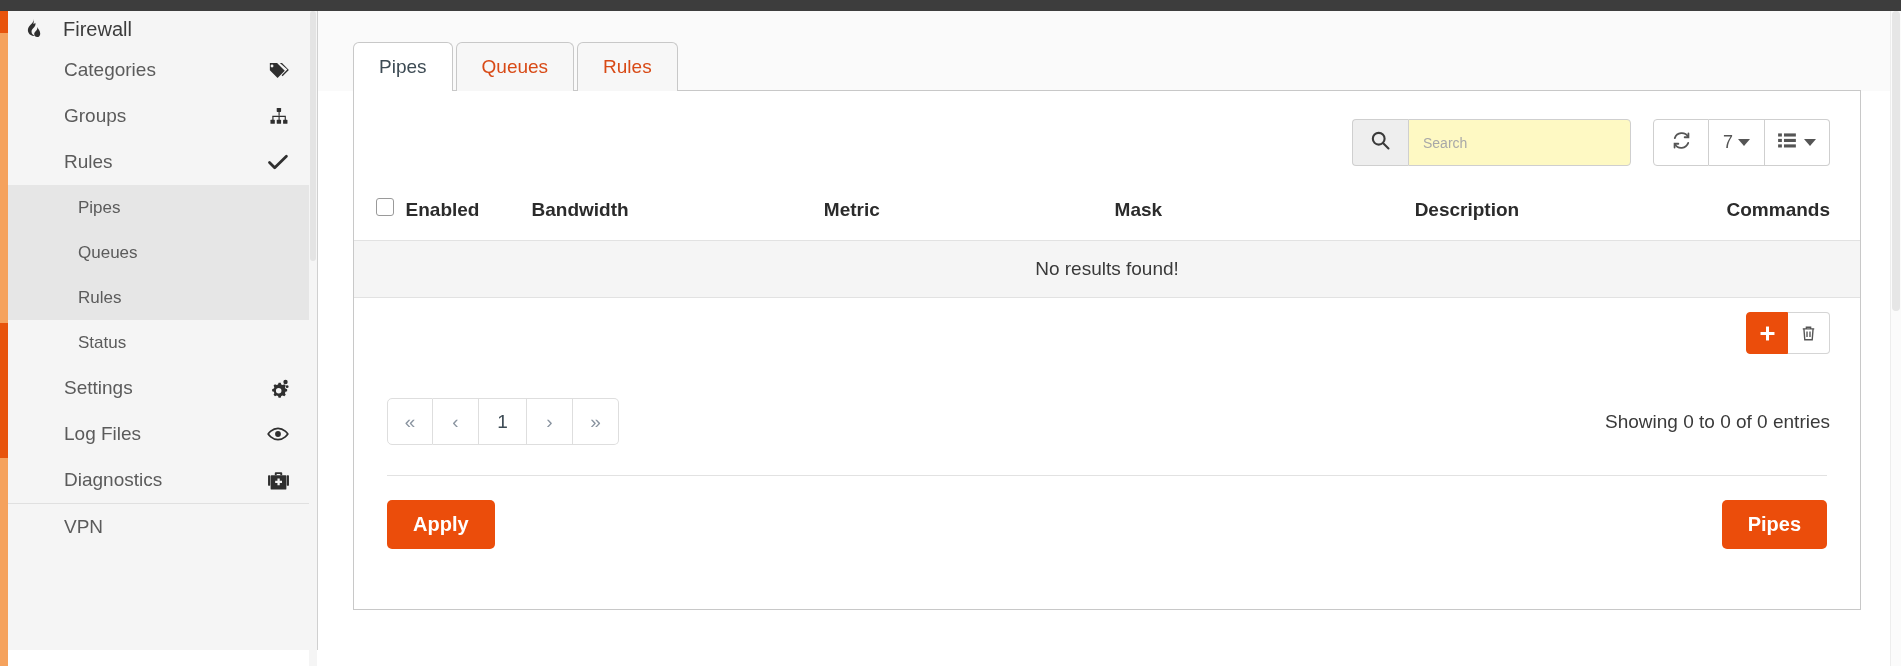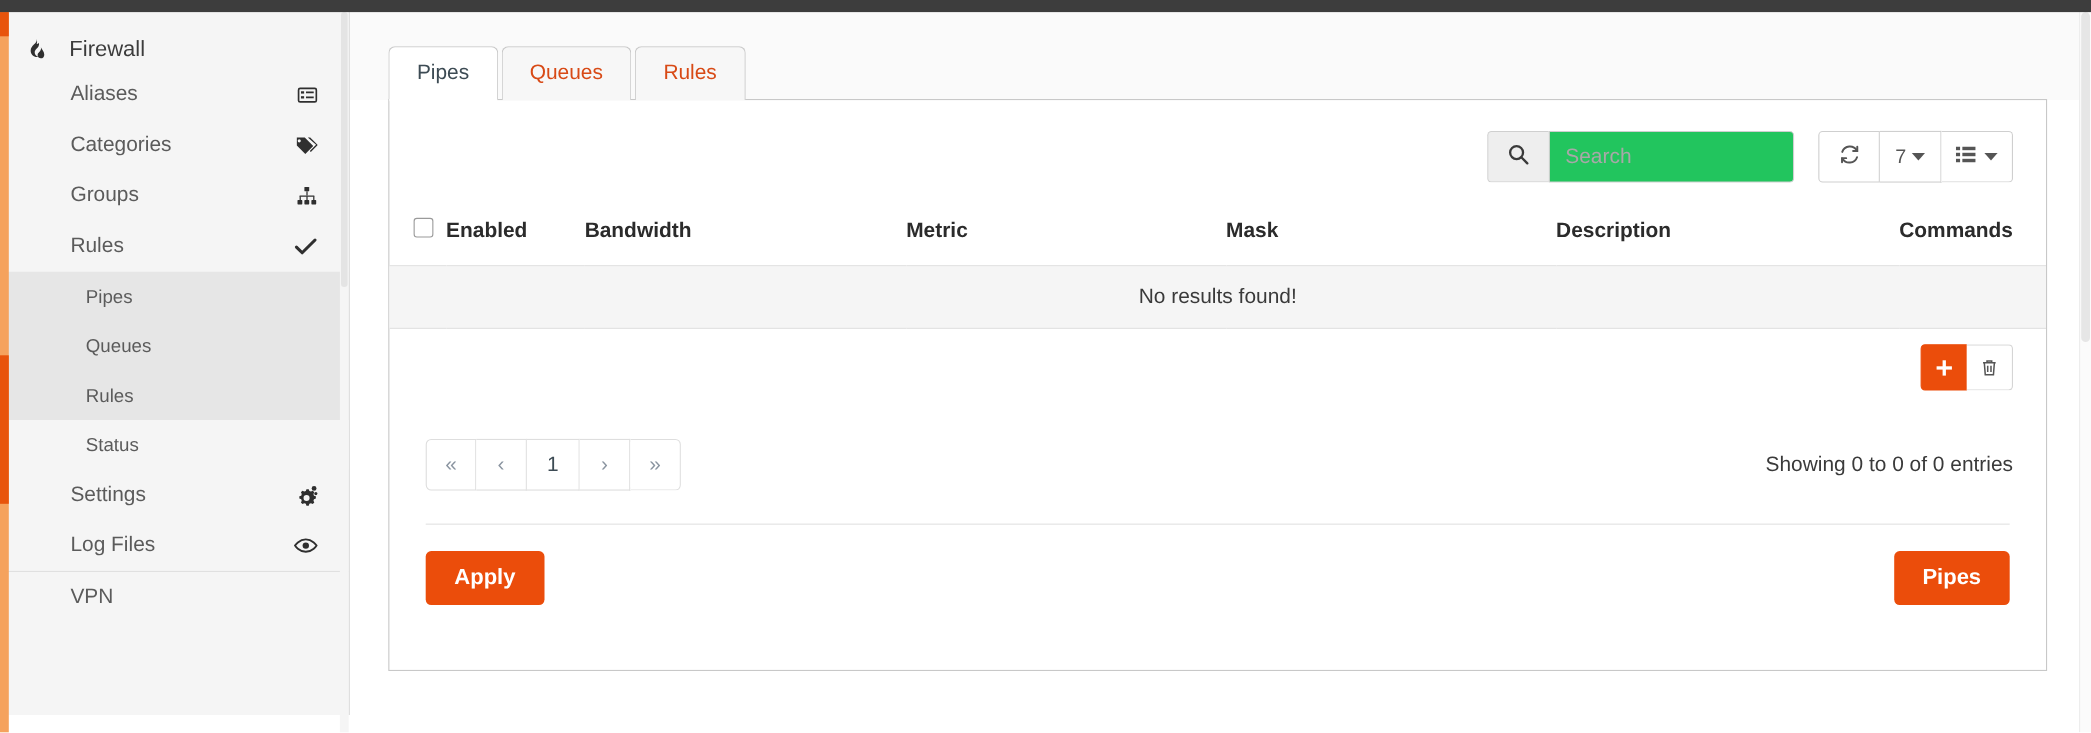--- a/index.html
+++ b/index.html
@@ -16,21 +16,21 @@
     position: absolute; top: 0; left: 0; width: 1901px; height: 11px;
     background: #3d3d3d; z-index: 40;
   }
 
   
   .sidebar {
     width: 318px; flex: 0 0 318px; height: 650px;
     background: #f5f5f5;
     border-right: 1px solid #d0d0d0;
     position: relative;
-    padding-top: 27px;
+    padding-top: 11px;
   }
   .sb-accent {
     position: absolute; left: 0; top: 11px; width: 8px; height: 655px;
     background: #f5a25d;
   }
   .sb-accent-dark {
     position: absolute; left: 0; top: 11px; width: 8px; height: 22px;
     background: #e8540c;
   }
   .sb-accent-active {
@@ -108,21 +108,21 @@
     padding: 28px 30px 0 0; gap: 22px;
   }
   .search-group { display: flex; height: 47px; }
   .search-btn {
     width: 56px; border: 1px solid #cfcfcf; border-right: none;
     border-radius: 4px 0 0 4px; background: #eeeeee;
     display: flex; align-items: center; justify-content: center; cursor: pointer;
   }
   .search-input {
     width: 223px; border: 1px solid #cfcfcf; border-radius: 0 4px 4px 0;
-    padding: 0 14px; font-size: 19px; color: #555; background: #22c55e;
+    padding: 0 14px; font-size: 14px; color: #555; background: #fef9c3;
     font-family: "Liberation Sans", sans-serif; outline: none;
   }
   .search-input::placeholder { color: #a8a8a8; }
 
   .btn-group { display: flex; height: 47px; }
   .tb-btn {
     min-width: 56px; padding: 0 13px;
     border: 1px solid #cfcfcf; background: #fff; cursor: pointer;
     display: flex; align-items: center; justify-content: center; gap: 5px;
     font-size: 18px; color: #555;
@@ -218,32 +218,20 @@
     <div class="sb-head">
       <span class="flame">
         <svg width="22" height="22" viewBox="0 0 24 24" fill="#2f2f2f">
           <path d="M13.5 1c.6 3-1.3 4.6-2.8 6C9 8.6 7.5 10.4 7.5 13.2c0 3.6 2.9 6.3 6.1 6.3.6 0 1.2-.1 1.7-.3-2.2-.4-3.8-2.2-3.8-4.3 0-1.5.8-2.6 1.8-3.6 1.4-1.4 3-2.9 2.4-6-.7.9-1.5 1.3-2.2 1.2.6-1.7.4-3.8 0-5.5z"></path>
           <path d="M17.6 9.8c.7 2.3-.6 3.7-1.6 4.7-.8.8-1.6 1.7-1.6 3 0 1.9 1.5 3.3 3.2 3.3 1.9 0 3.4-1.6 3.4-3.7 0-2.9-2.2-5.2-3.4-7.3z"></path>
         </svg>
       </span>
       <span class="lbl">Firewall</span>
     </div>
 
-    <div class="sb-item">
-      <span class="lbl">Aliases</span>
-      <span class="ico">
-        <svg width="19" height="19" viewBox="0 0 20 20" fill="none" stroke="#2f2f2f" stroke-width="1.6">
-          <rect x="1.5" y="3.5" width="17" height="13" rx="1.5"></rect>
-          <rect x="3.8" y="6.3" width="3" height="2.2" fill="#2f2f2f" stroke="none"></rect>
-          <rect x="3.8" y="11" width="3" height="2.2" fill="#2f2f2f" stroke="none"></rect>
-          <line x1="8.6" y1="7.4" x2="16" y2="7.4"></line>
-          <line x1="8.6" y1="12.1" x2="16" y2="12.1"></line>
-        </svg>
-      </span>
-    </div>
 
     <div class="sb-item">
       <span class="lbl">Categories</span>
       <span class="ico">
         <svg width="21" height="19" viewBox="0 0 22 20" fill="#2f2f2f">
           <path d="M1.2 2.2h8.3l8.1 8.1-7.6 7.6-8.1-8.1V2.2zm3 1.6a1.5 1.5 0 100 3 1.5 1.5 0 000-3z"></path>
           <path d="M12.4 2.2h2.3l7.2 7.2-6.6 6.6-1-1 6-6-7.9-6.8z"></path>
         </svg>
       </span>
     </div>
@@ -303,20 +291,31 @@
     <div class="sb-item">
       <span class="lbl">Log Files</span>
       <span class="ico">
         <svg width="22" height="16" viewBox="0 0 22 16" fill="none" stroke="#2f2f2f" stroke-width="1.7">
           <path d="M1.2 8S4.8 2.4 11 2.4 20.8 8 20.8 8 17.2 13.6 11 13.6 1.2 8 1.2 8z"></path>
           <circle cx="11" cy="8" r="2.9" fill="#2f2f2f" stroke="none"></circle>
         </svg>
       </span>
     </div>
 
+    <div class="sb-item">
+      <span class="lbl">Diagnostics</span>
+      <span class="ico">
+        <svg width="21" height="19" viewBox="0 0 22 20" fill="#2f2f2f">
+          <rect x="0" y="4.6" width="2.3" height="11" rx=".5"></rect>
+          <rect x="19.7" y="4.6" width="2.3" height="11" rx=".5"></rect>
+          <path d="M8.1 1.2h5.8a1 1 0 011 1v2.2h-2V3.1H9.1v1.3h-2V2.2a1 1 0 011-1z"></path>
+          <path d="M3.6 4.6h14.8a.9.9 0 01.9.9v13.2a.9.9 0 01-.9.9H3.6a.9.9 0 01-.9-.9V5.5a.9.9 0 01.9-.9zm6.3 3.3v2.4H7.5v2.4h2.4v2.4h2.4v-2.4h2.4v-2.4h-2.4V7.9z" fill="#2f2f2f"></path>
+        </svg>
+      </span>
+    </div>
 
     <div class="sb-item sb-item-last">
       <span class="lbl">VPN</span>
     </div>
   </nav>
 
   <main class="main">
 
 
     <div class="tabs-wrap">

